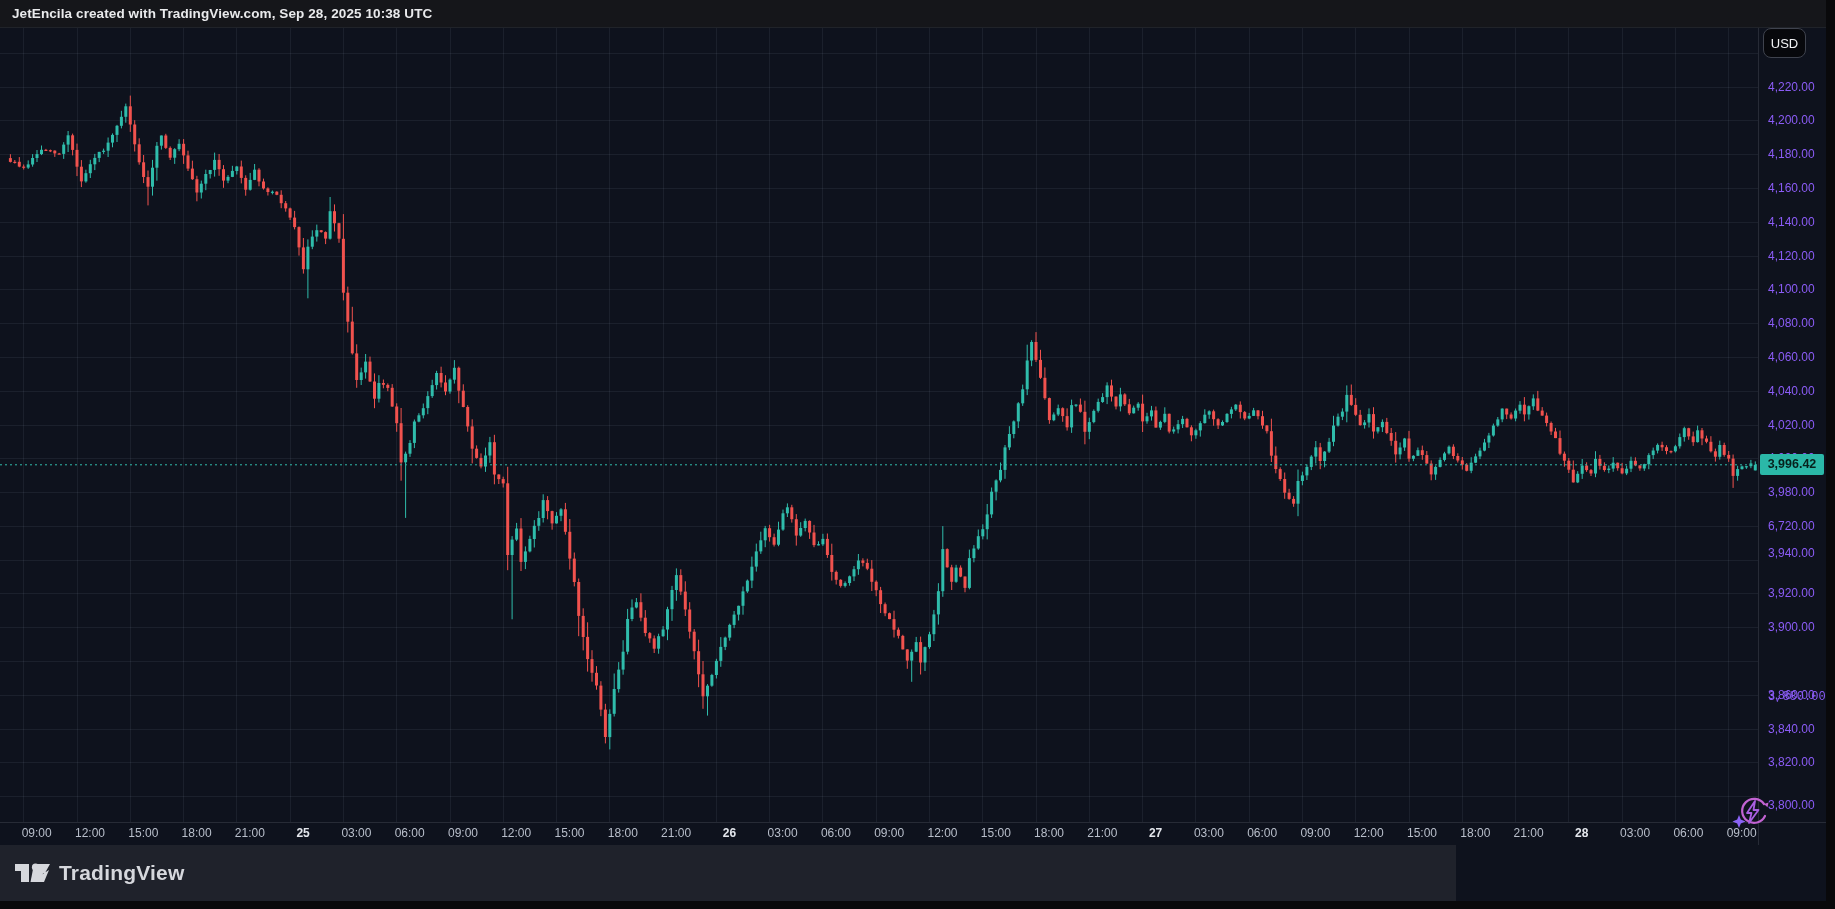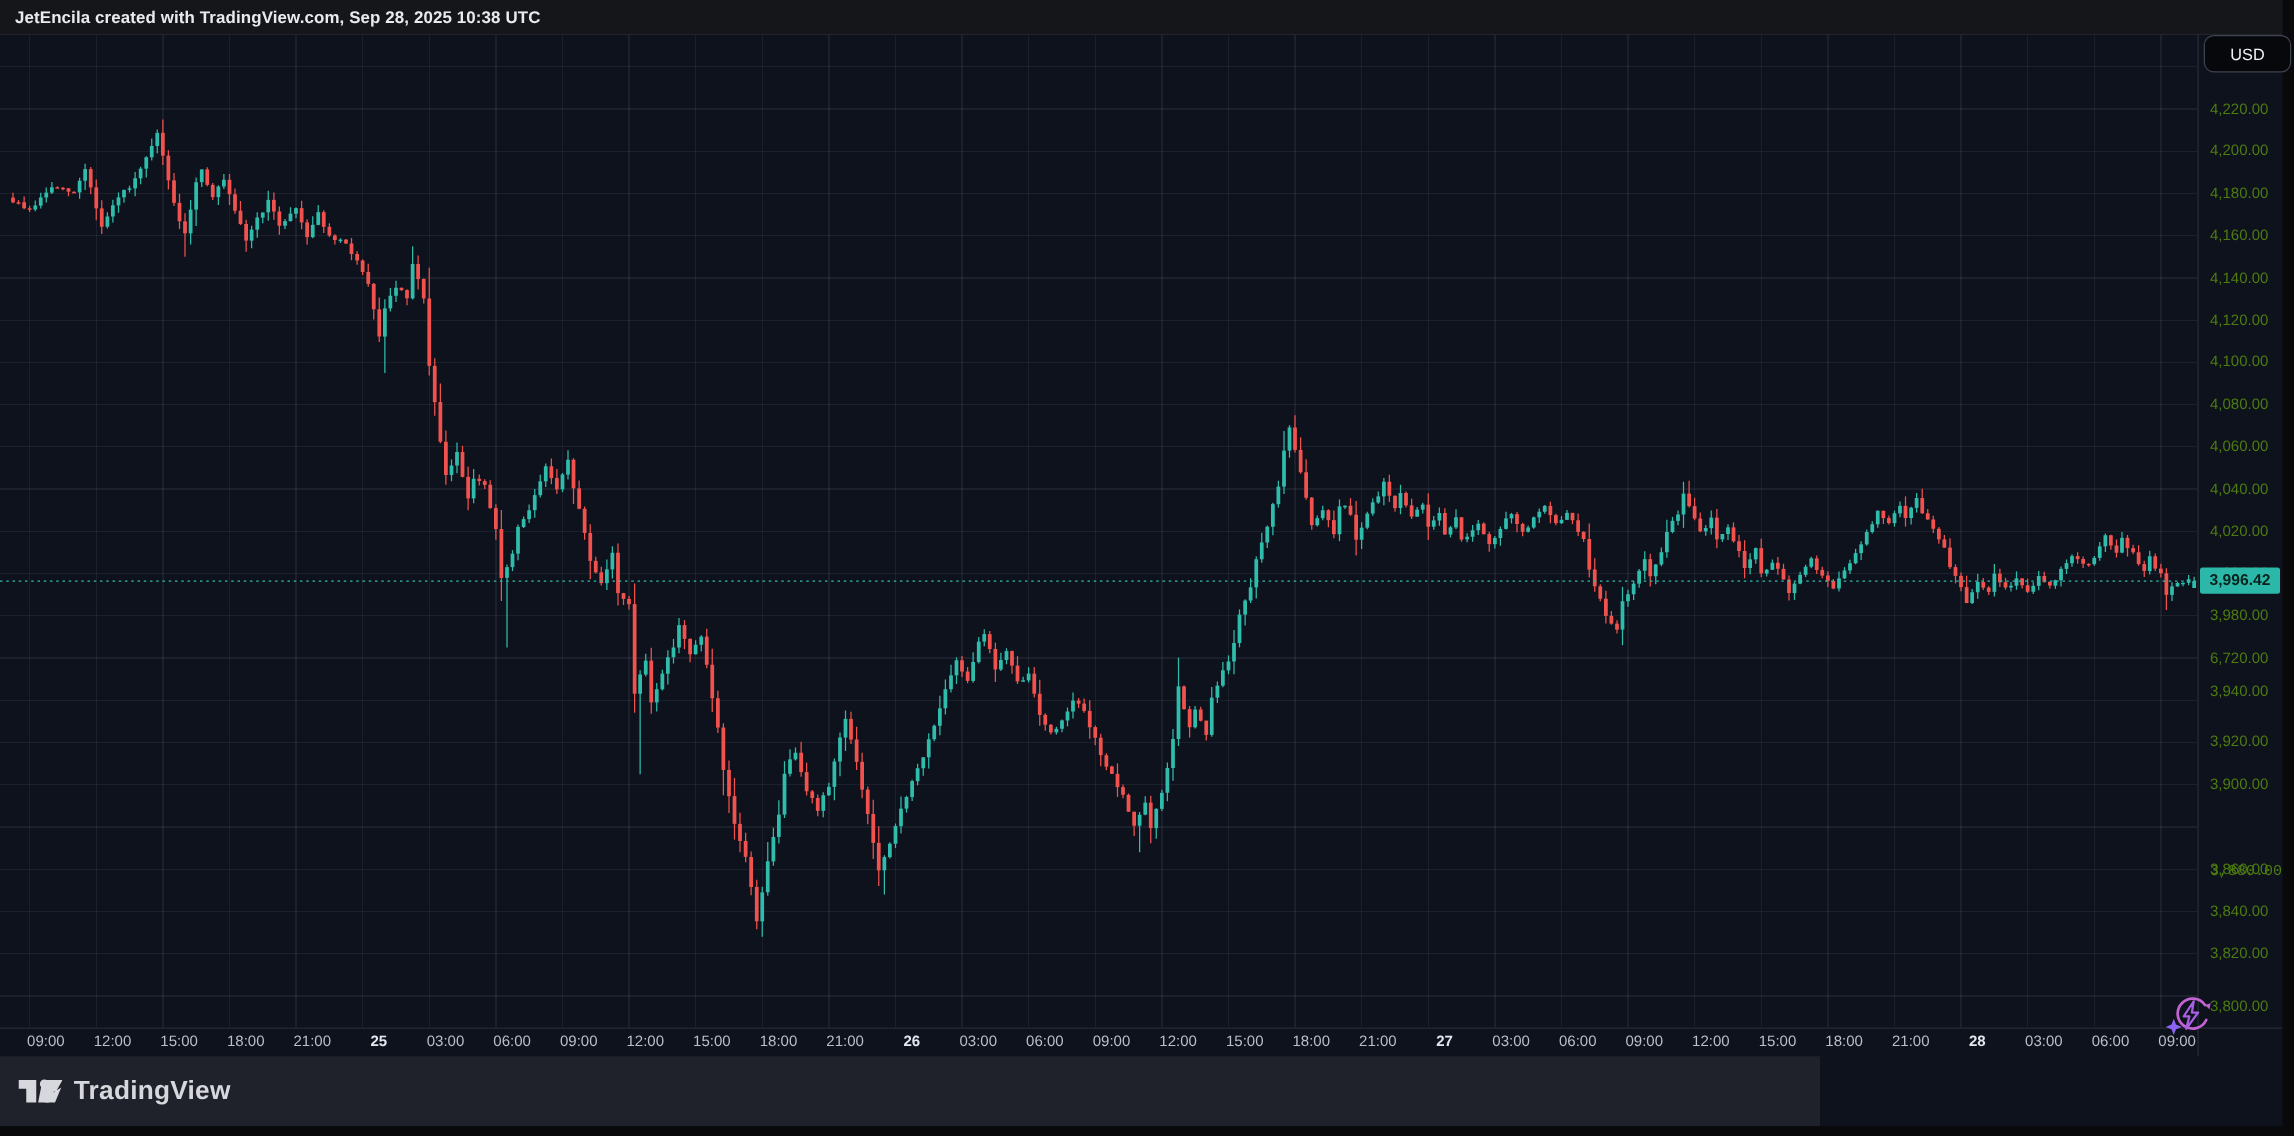--- a/index.html
+++ b/index.html
@@ -18,28 +18,28 @@
   .vborder{position:absolute;left:1758px;top:28px;width:1px;height:817px;background:#272b36;}
   .hborder{position:absolute;left:0;top:822px;width:1826px;height:1px;background:#272b36;}
   
   .legend{position:absolute;left:12px;top:8px;font-size:13px;white-space:nowrap;z-index:5;}
   .legend .sym{color:#e6e9ef;}
   .legend .pfx{color:#cfd4de;margin-left:9px;}
   .legend .val{color:#31c2b1;}
   .legend .chg{margin-left:9px;color:#31c2b1;}
   
   .price-axis{position:absolute;left:1759px;top:28px;width:67px;height:794px;}
-  .plabel{position:absolute;left:9px;font-size:12px;color:#4d7c0f;white-space:nowrap;}
+  .plabel{position:absolute;left:9px;font-size:12px;color:#8b5cf6;white-space:nowrap;}
   .last-price{position:absolute;left:1px;width:64px;height:21px;background:#2bb8a8;border-radius:2px;color:#07211d;font-size:12.5px;font-weight:bold;text-align:center;line-height:21px;z-index:6;}
   
   .time-axis{position:absolute;left:13px;top:823px;width:1758px;height:22px;}
   .tlabel{position:absolute;top:3px;transform:translateX(-50%);font-size:12px;color:#b9bfcb;white-space:nowrap;}
   .tdate{font-weight:bold;color:#e3e6ec;}
   
-  .usd-btn{position:absolute;left:1763px;top:28px;width:70px;height:30px;background:#07080c;border:1px solid #3f434e;border-radius:8px;color:#f2f3f5;font-size:13px;display:flex;align-items:center;justify-content:center;box-sizing:border-box;cursor:pointer;z-index:7;}
+  .usd-btn{position:absolute;left:1763px;top:28px;width:43px;height:30px;background:#07080c;border:1px solid #3f434e;border-radius:8px;color:#f2f3f5;font-size:13px;display:flex;align-items:center;justify-content:center;box-sizing:border-box;cursor:pointer;z-index:7;}
   
   .footer{position:absolute;left:0;top:845px;width:1456px;height:56px;background:#1f222b;}
   .brand{position:absolute;left:14px;top:14px;display:flex;align-items:center;gap:9px;cursor:pointer;}
   .brand-text{font-size:21px;font-weight:bold;color:#d6d8dd;letter-spacing:.2px;}
   
   .strip-right{position:absolute;left:1826px;top:0;width:9px;height:901px;background:#09090b;}
   .strip-bottom{position:absolute;left:0;top:901px;width:1835px;height:8px;background:#09090b;}
   
   .flash-icon{position:absolute;left:1731px;top:796px;z-index:6;cursor:pointer;}
 </style>

